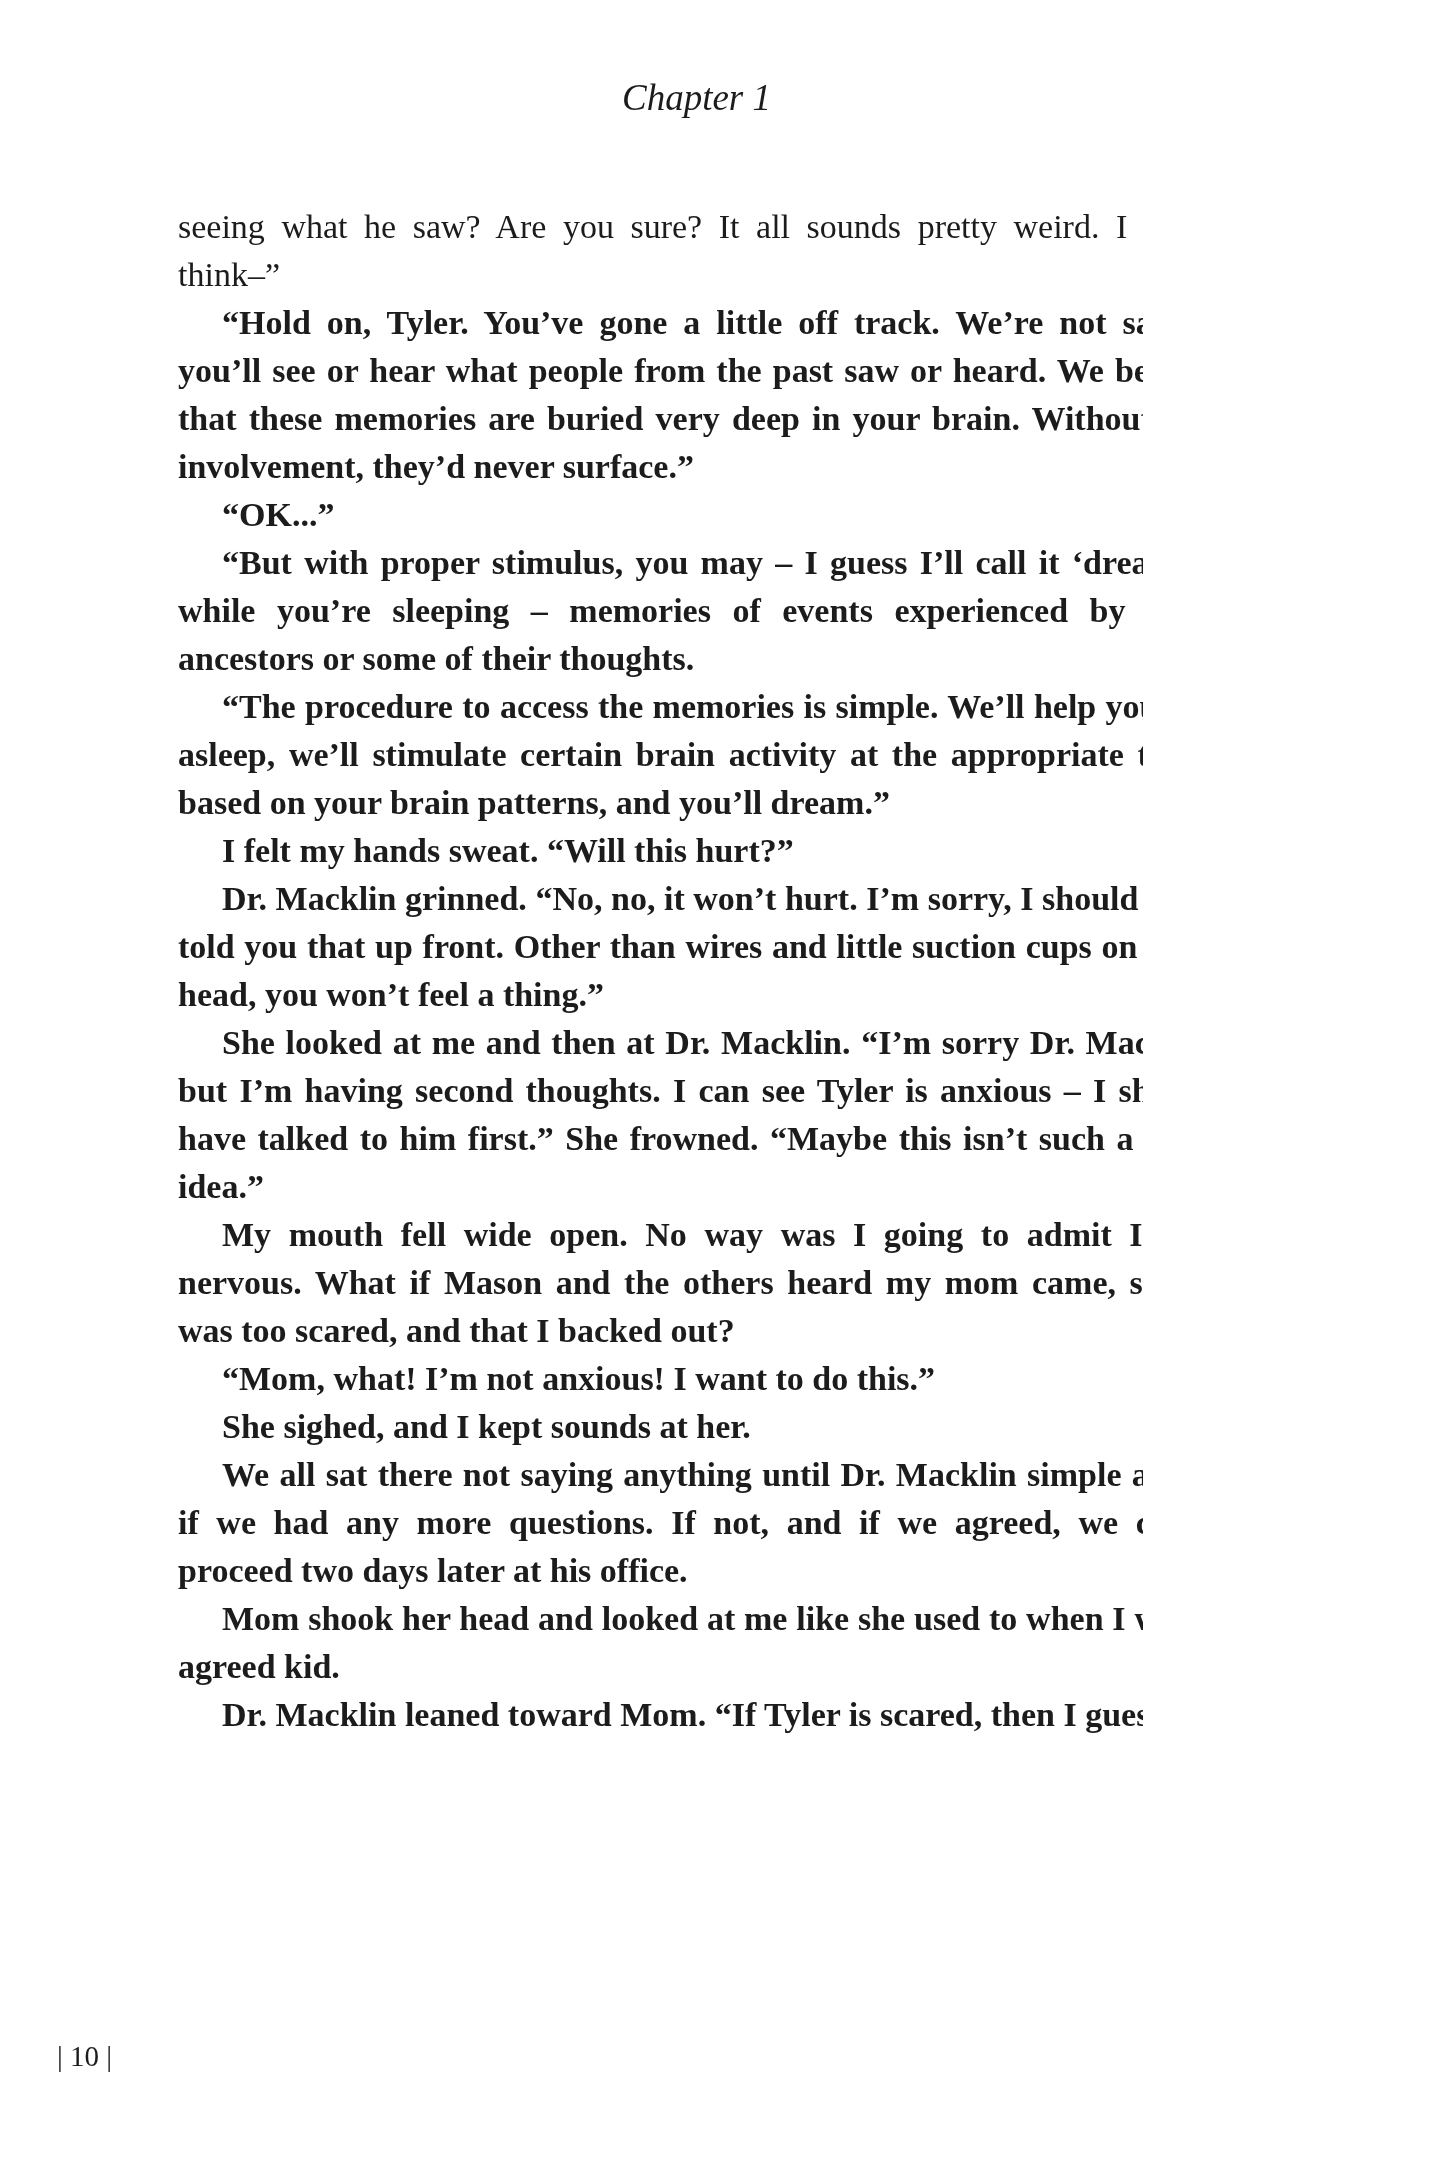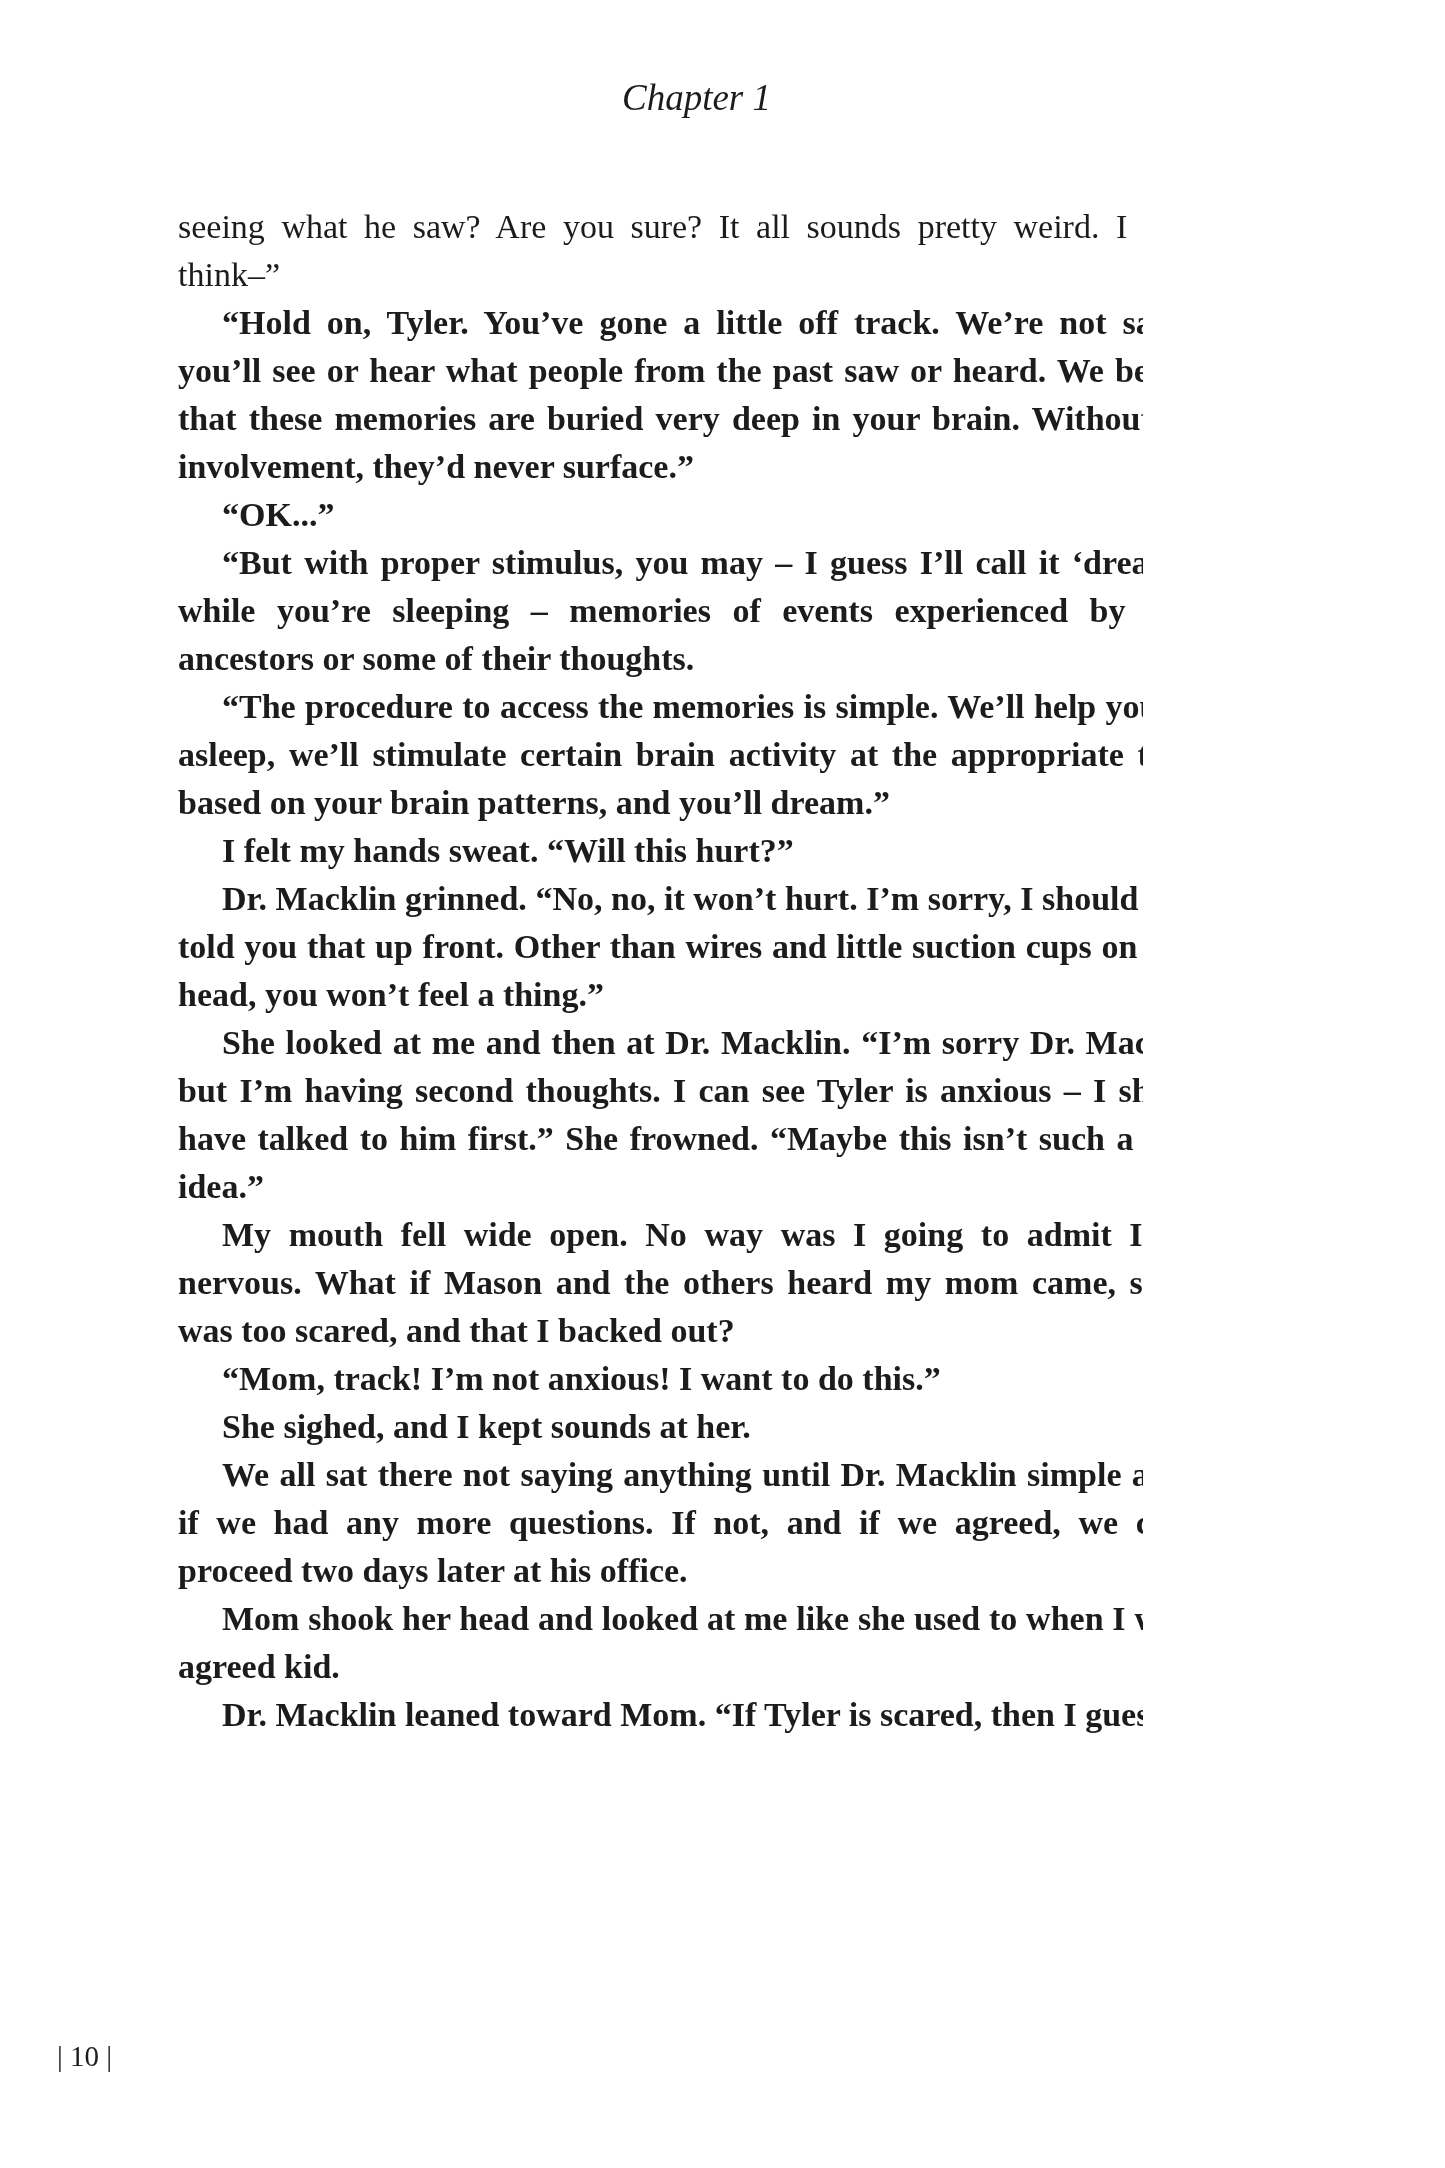--- a/index.html
+++ b/index.html
@@ -64,21 +64,21 @@
   <div class="body-text">
     <p>seeing what he saw? Are you sure? It all sounds pretty weird. I don’t think–”</p>
     <p class="indent">“Hold on, Tyler. You’ve gone a little off track. We’re not saying you’ll see or hear what people from the past saw or heard. We believe that these memories are buried very deep in your brain. Without our involvement, they’d never surface.”</p>
     <p class="indent">“OK...”</p>
     <p class="indent">“But with proper stimulus, you may – I guess I’ll call it ‘dream’ – while you’re sleeping – memories of events experienced by your ancestors or some of their thoughts.</p>
     <p class="indent">“The procedure to access the memories is simple. We’ll help you fall asleep, we’ll stimulate certain brain activity at the appropriate times based on your brain patterns, and you’ll dream.”</p>
     <p class="indent">I felt my hands sweat. “Will this hurt?”</p>
     <p class="indent">Dr. Macklin grinned. “No, no, it won’t hurt. I’m sorry, I should have told you that up front. Other than wires and little suction cups on your head, you won’t feel a thing.”</p>
     <p class="indent">She looked at me and then at Dr. Macklin. “I’m sorry Dr. Macklin, but I’m having second thoughts. I can see Tyler is anxious – I should have talked to him first.” She frowned. “Maybe this isn’t such a good idea.”</p>
     <p class="indent">My mouth fell wide open. No way was I going to admit I was nervous. What if Mason and the others heard my mom came, said I was too scared, and that I backed out?</p>
-    <p class="indent">“Mom, track! I’m not anxious! I want to do this.”</p>
+    <p class="indent">“Mom, what! I’m not anxious! I want to do this.”</p>
     <p class="indent">She sighed, and I kept sounds at her.</p>
     <p class="indent">We all sat there not saying anything until Dr. Macklin simple asked if we had any more questions. If not, and if we agreed, we could proceed two days later at his office.</p>
     <p class="indent">Mom shook her head and looked at me like she used to when I was a agreed kid.</p>
     <p class="indent">Dr. Macklin leaned toward Mom. “If Tyler is scared, then I guess–”</p>
   </div>
 
   <div class="page-number">| 10 |</div>
 
 </div>
 

